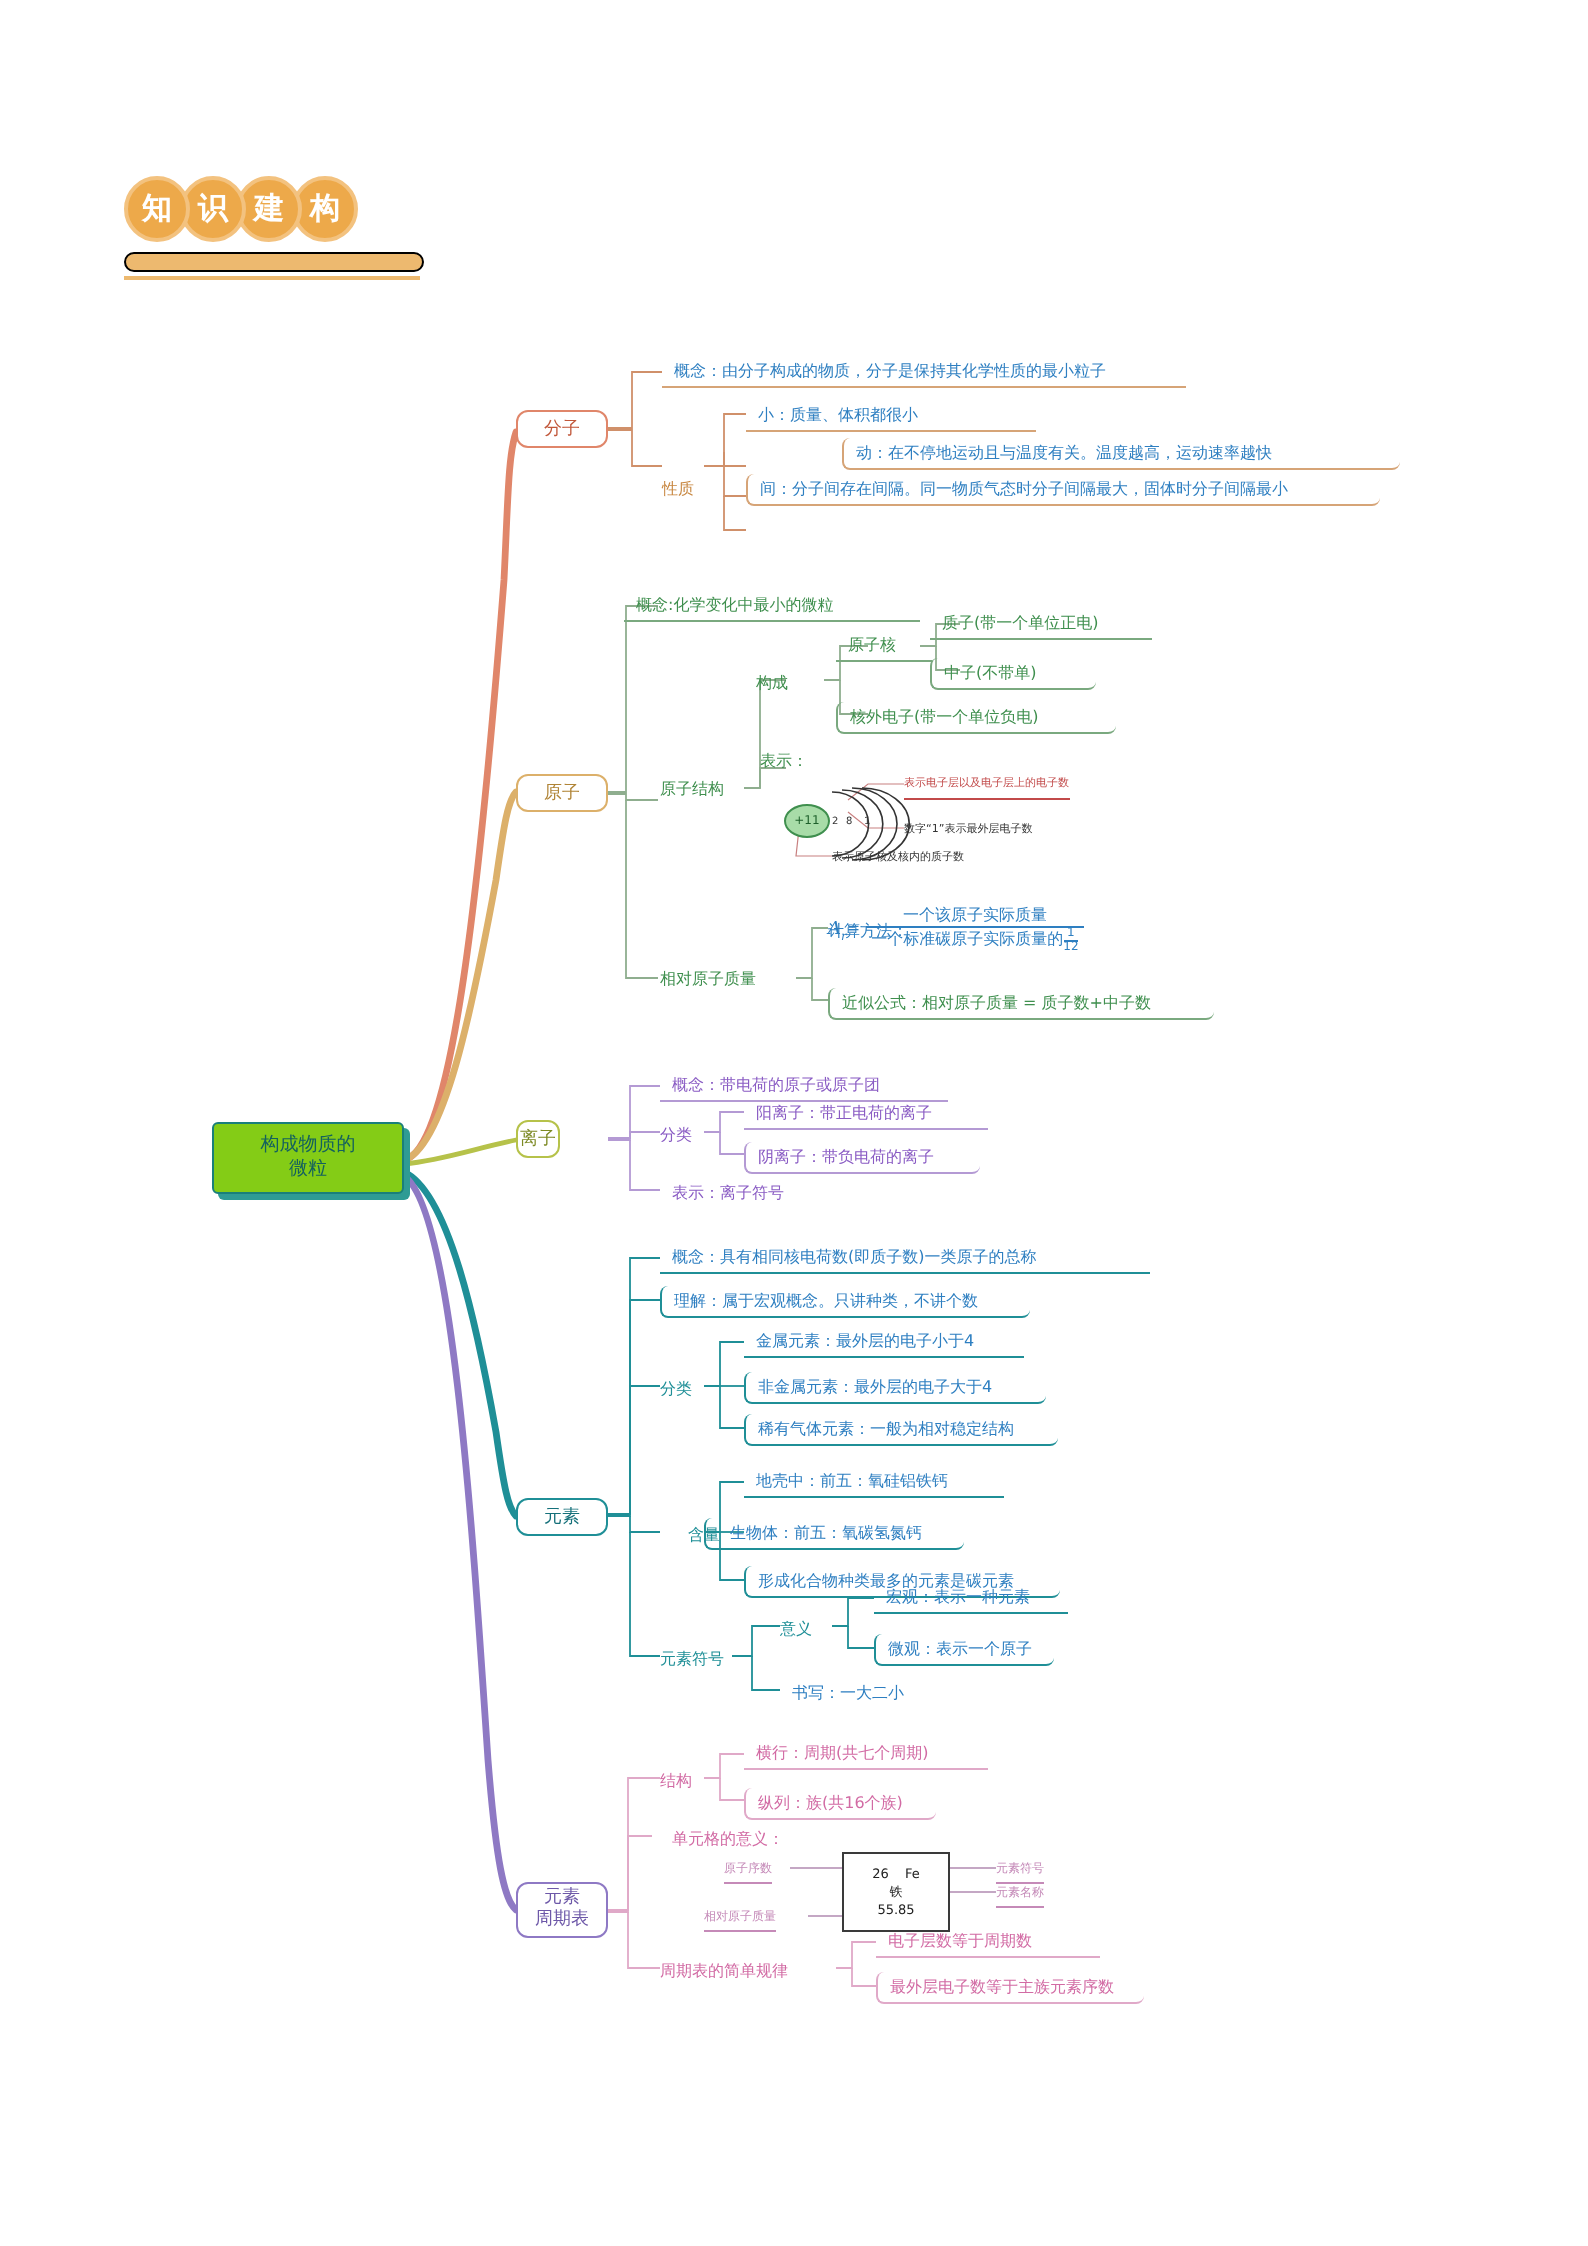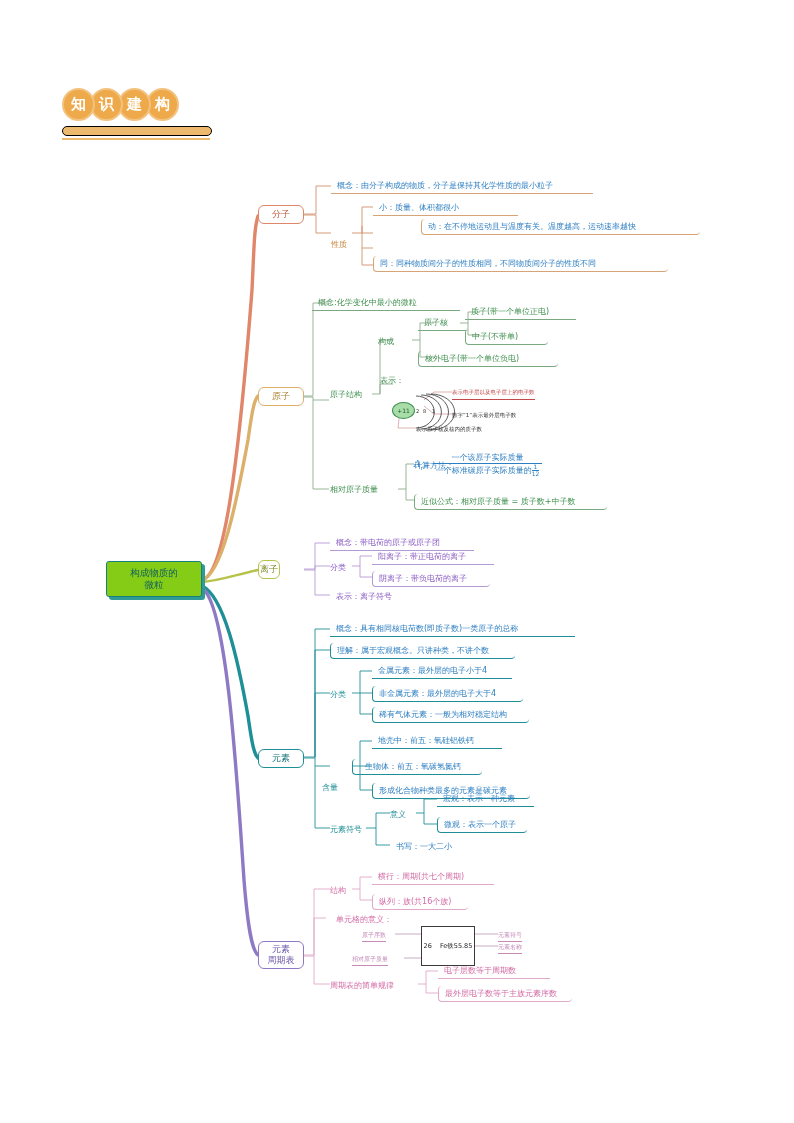--- a/index.html
+++ b/index.html
@@ -106,21 +106,21 @@
   .frac .den{display:block;padding:0 3px;line-height:12px;}
   .minifrac{display:inline-block;vertical-align:-3px;text-align:center;font-size:6px;line-height:6px;}
   .minifrac b{display:block;border-bottom:1px solid #2e7fc1;font-weight:normal;}
   .ar{font-style:italic;font-family:"DejaVu Serif","Liberation Serif",serif;font-size:9px;}
   .ar sub{font-size:6px;}
 
   
   .pcell{
     position:absolute;left:421px;top:926px;width:54px;height:40px;
     border:1px solid #3a3a3a;box-sizing:border-box;color:#222;font-size:6.5px;
-    display:flex;flex-direction:row;align-items:center;justify-content:center;line-height:9px;
+    display:flex;flex-direction:column;align-items:center;justify-content:center;line-height:9px;
   }
   .pcell .r1{display:flex;gap:8px;}
 </style>
 </head>
 <body>
 
 <div class="page">
 
   <div class="banner">
     <div class="circ">知</div>
@@ -214,21 +214,21 @@
     </div>
   </div>
 
   <div class="node l1 n-fenzi">
     <span>分子</span>
   </div>
   <div class="underrow c-blue-u" style="left:331px;top:179px;width:262px;">概念：由分子构成的物质，分子是保持其化学性质的最小粒子</div>
   <div class="lbl orange" style="left:331px;top:239px;">性质</div>
   <div class="underrow c-blue-u" style="left:373px;top:201px;width:145px;">小：质量、体积都很小</div>
   <div class="boxrow c-blue" style="left:373px;top:219px;width:279px;border:1px solid #d6a477;border-top:none;border-right:none;border-bottom:1px solid #d6a477;margin-left:48px;">动：在不停地运动且与温度有关。温度越高，运动速率越快</div>
-  <div class="boxrow c-blue" style="left:373px;top:256px;width:295px;border:1px solid #d6a477;border-top:none;border-right:none;">同：同种物质间分子的性质相同，不同物质间分子的性质不同</div>
+  <div class="boxrow c-blue" style="left:373px;top:237px;width:317px;border:1px solid #d6a477;border-top:none;border-right:none;">间：分子间存在间隔。同一物质气态时分子间隔最大，固体时分子间隔最小</div>
 
   <div class="node l1 n-yuanzi">
     <span>原子</span>
   </div>
   <div class="underrow c-green-u" style="left:312px;top:296px;width:148px;">概念:化学变化中最小的微粒</div>
   <div class="lbl green" style="left:330px;top:389px;">原子结构</div>
   <div class="lbl green" style="left:378px;top:336px;">构成</div>
   <div class="underrow c-green-u" style="left:418px;top:316px;width:48px;">原子核</div>
   <div class="underrow c-green-u" style="left:465px;top:305px;width:111px;">质子(带一个单位正电)</div>
   <div class="boxrow c-green" style="left:465px;top:329px;width:83px;border:1px solid #7aa97f;border-top:none;border-right:none;">中子(不带单)</div>
@@ -273,21 +273,21 @@
 
   <div class="node l1 n-yuansu">
     <span>元素</span>
   </div>
   <div class="underrow c-teal-u" style="left:330px;top:622px;width:245px;">概念：具有相同核电荷数(即质子数)一类原子的总称</div>
   <div class="boxrow c-teal" style="left:330px;top:643px;width:185px;border:1px solid #1f8f97;border-top:none;border-right:none;">理解：属于宏观概念。只讲种类，不讲个数</div>
   <div class="lbl teal" style="left:330px;top:689px;">分类</div>
   <div class="underrow c-teal-u" style="left:372px;top:664px;width:140px;">金属元素：最外层的电子小于4</div>
   <div class="boxrow c-teal" style="left:372px;top:686px;width:151px;border:1px solid #1f8f97;border-top:none;border-right:none;">非金属元素：最外层的电子大于4</div>
   <div class="boxrow c-teal" style="left:372px;top:707px;width:157px;border:1px solid #1f8f97;border-top:none;border-right:none;">稀有气体元素：一般为相对稳定结构</div>
-  <div class="lbl teal" style="left:322px;top:762px;margin-top:20px;">含量</div>
+  <div class="lbl teal" style="left:344px;top:762px;">含量</div>
   <div class="underrow c-teal-u" style="left:372px;top:734px;width:130px;">地壳中：前五：氧硅铝铁钙</div>
   <div class="boxrow c-teal" style="left:352px;top:759px;width:130px;border:1px solid #1f8f97;border-top:none;border-right:none;padding-left:12px;">生物体：前五：氧碳氢氮钙</div>
   <div class="boxrow c-teal" style="left:372px;top:783px;width:158px;border:1px solid #1f8f97;border-top:none;border-right:none;">形成化合物种类最多的元素是碳元素</div>
   <div class="lbl teal" style="left:330px;top:824px;">元素符号</div>
   <div class="lbl teal" style="left:390px;top:809px;">意义</div>
   <div class="underrow c-teal-u" style="left:437px;top:792px;width:97px;">宏观：表示一种元素</div>
   <div class="boxrow c-teal" style="left:437px;top:817px;width:90px;border:1px solid #1f8f97;border-top:none;border-right:none;">微观：表示一个原子</div>
   <div class="boxrow c-teal" style="left:390px;top:839px;width:80px;border:none;">书写：一大二小</div>
 
   <div class="node l1 n-zhouqi">

